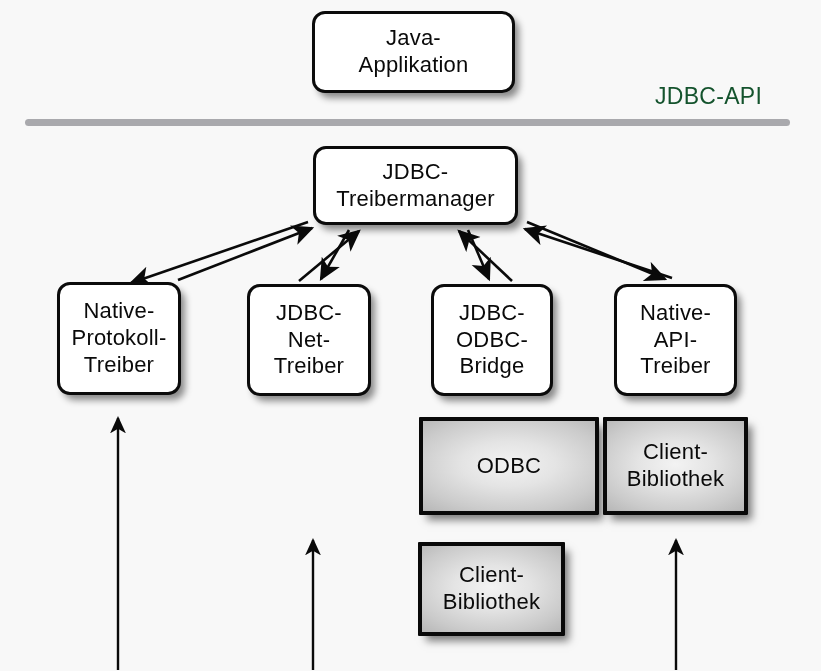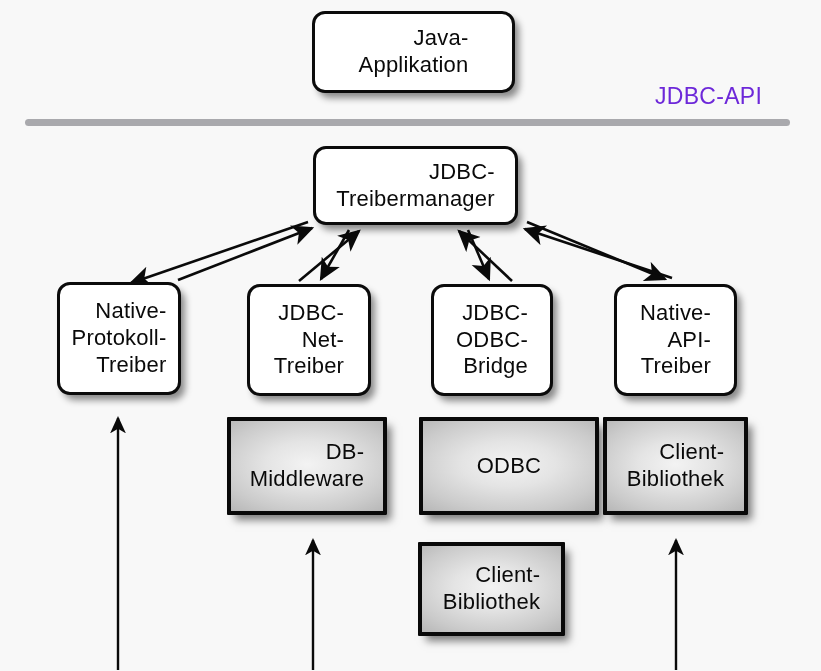--- a/index.html
+++ b/index.html
@@ -7,21 +7,21 @@
     width:821px;height:671px;
     background:#f7f7f7;
     font-family:"Liberation Sans", sans-serif;
     overflow:hidden;
   }
   #stage{position:relative;width:821px;height:671px;background:#f8f8f8;}
 
   
   .node-label{
     position:relative;z-index:2;
-    text-align:right;
+    text-align:center;
     line-height:1.22;
     color:#0a0a0a;
     letter-spacing:.2px;
     white-space:pre-line;
     padding:0 4px;
   }
 
   
   .rbox{
     position:absolute;
@@ -48,21 +48,21 @@
 
   
   #api-line{
     position:absolute;
     left:25px;top:119px;width:765px;height:7px;
     background:#a9a9ad;
     border-radius:4px;
   }
   #api-label{
     position:absolute;left:655px;top:83px;
-    font-size:23px;color:#6d28d9;
+    font-size:23px;color:#14532d;
     letter-spacing:.3px;
   }
 
   
   #arrows{position:absolute;left:0;top:0;width:821px;height:671px;pointer-events:none;}
 </style>
 </head>
 <body>
 
 <div id="stage">
@@ -128,24 +128,20 @@
 ODBC-
 Bridge</span>
   </div>
 
   <div class="rbox" style="left:614px;top:284px;width:123px;height:112px;">
     <span class="node-label">Native-
 API-
 Treiber</span>
   </div>
 
-  <div class="gbox" style="left:227px;top:417px;width:160px;height:98px;">
-    <span class="node-label">DB-
-Middleware</span>
-  </div>
 
   <div class="gbox" style="left:419px;top:417px;width:180px;height:98px;">
     <span class="node-label">ODBC</span>
   </div>
 
   <div class="gbox" style="left:603px;top:417px;width:145px;height:98px;">
     <span class="node-label">Client-
 Bibliothek</span>
   </div>
 

